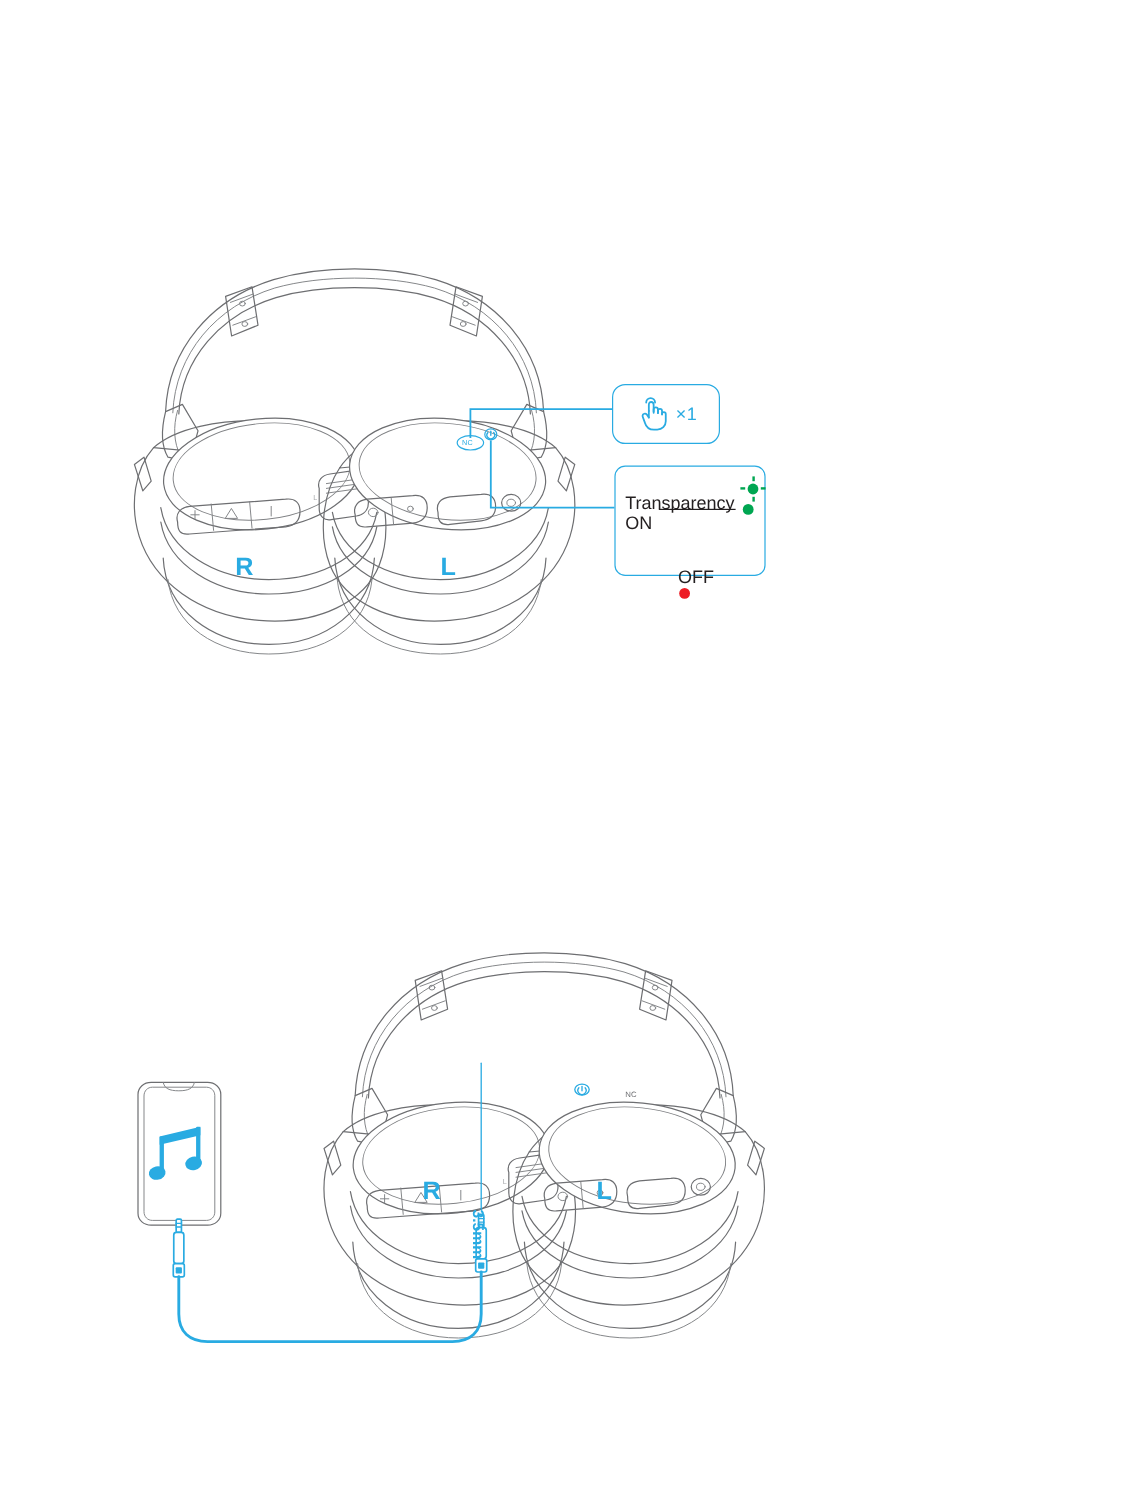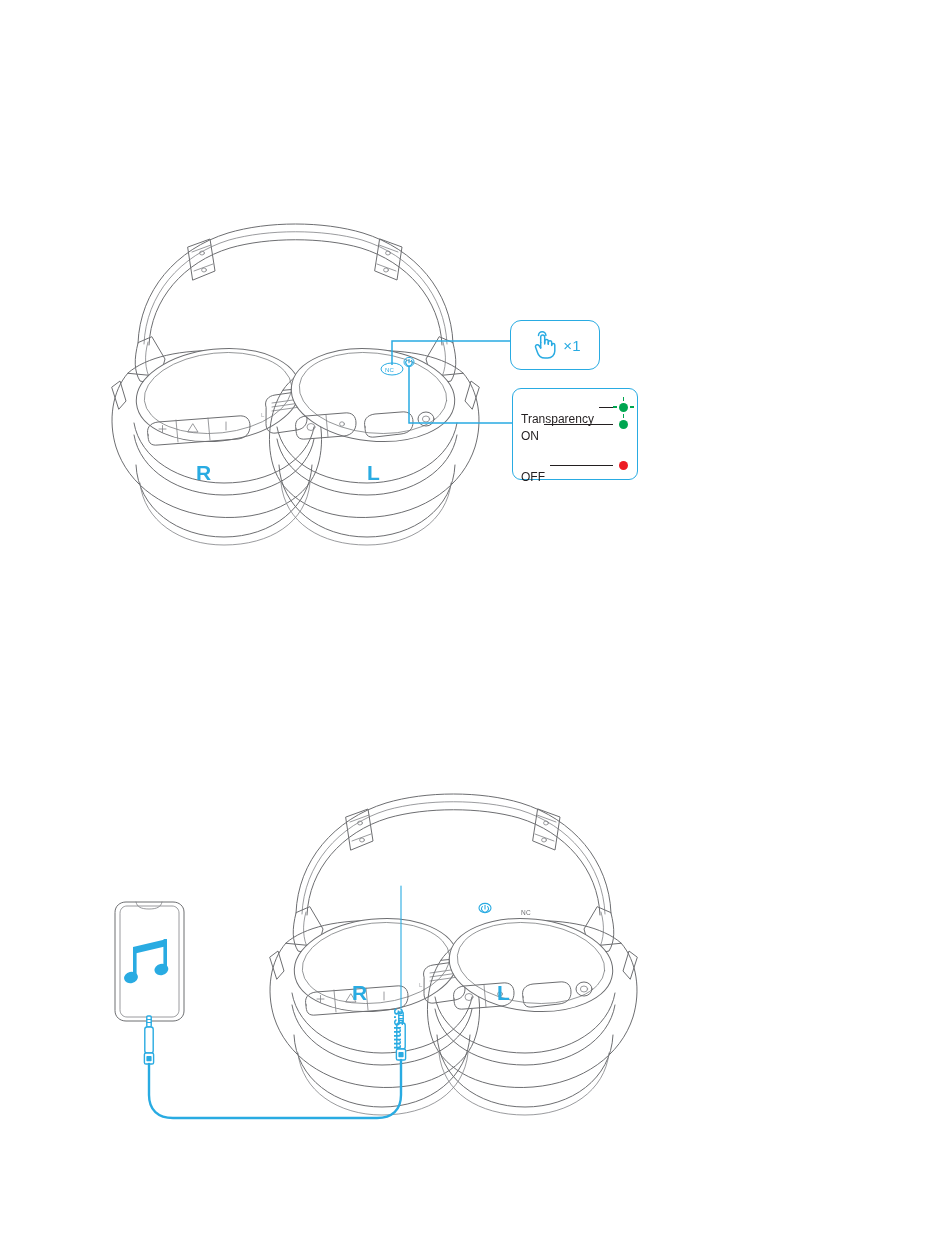--- a/index.html
+++ b/index.html
@@ -54,24 +54,24 @@
   .legend-row {
     position: absolute;
     left: 0;
     width: 126px;
     height: 30px;
     display: flex;
     align-items: center;
   }
   .legend-row.r0 { top: 3px; }
   .legend-row.r1 { top: 20px; }
-  .legend-row.r2 { top: 61px; }
+  .legend-row.r2 { top: 61px; flex-direction: column; }
   .legend-label {
     font-family: "Liberation Sans", sans-serif;
-    font-size: 12px;
+    font-size: 15px;
     color: #231f20;
     white-space: nowrap;
     padding-left: 8px;
     line-height: 1;
     margin-top: 24px;
   }
   .legend-line {
     flex: 1 1 auto;
     height: 0;
     border-top: 1.5px solid #231f20;

